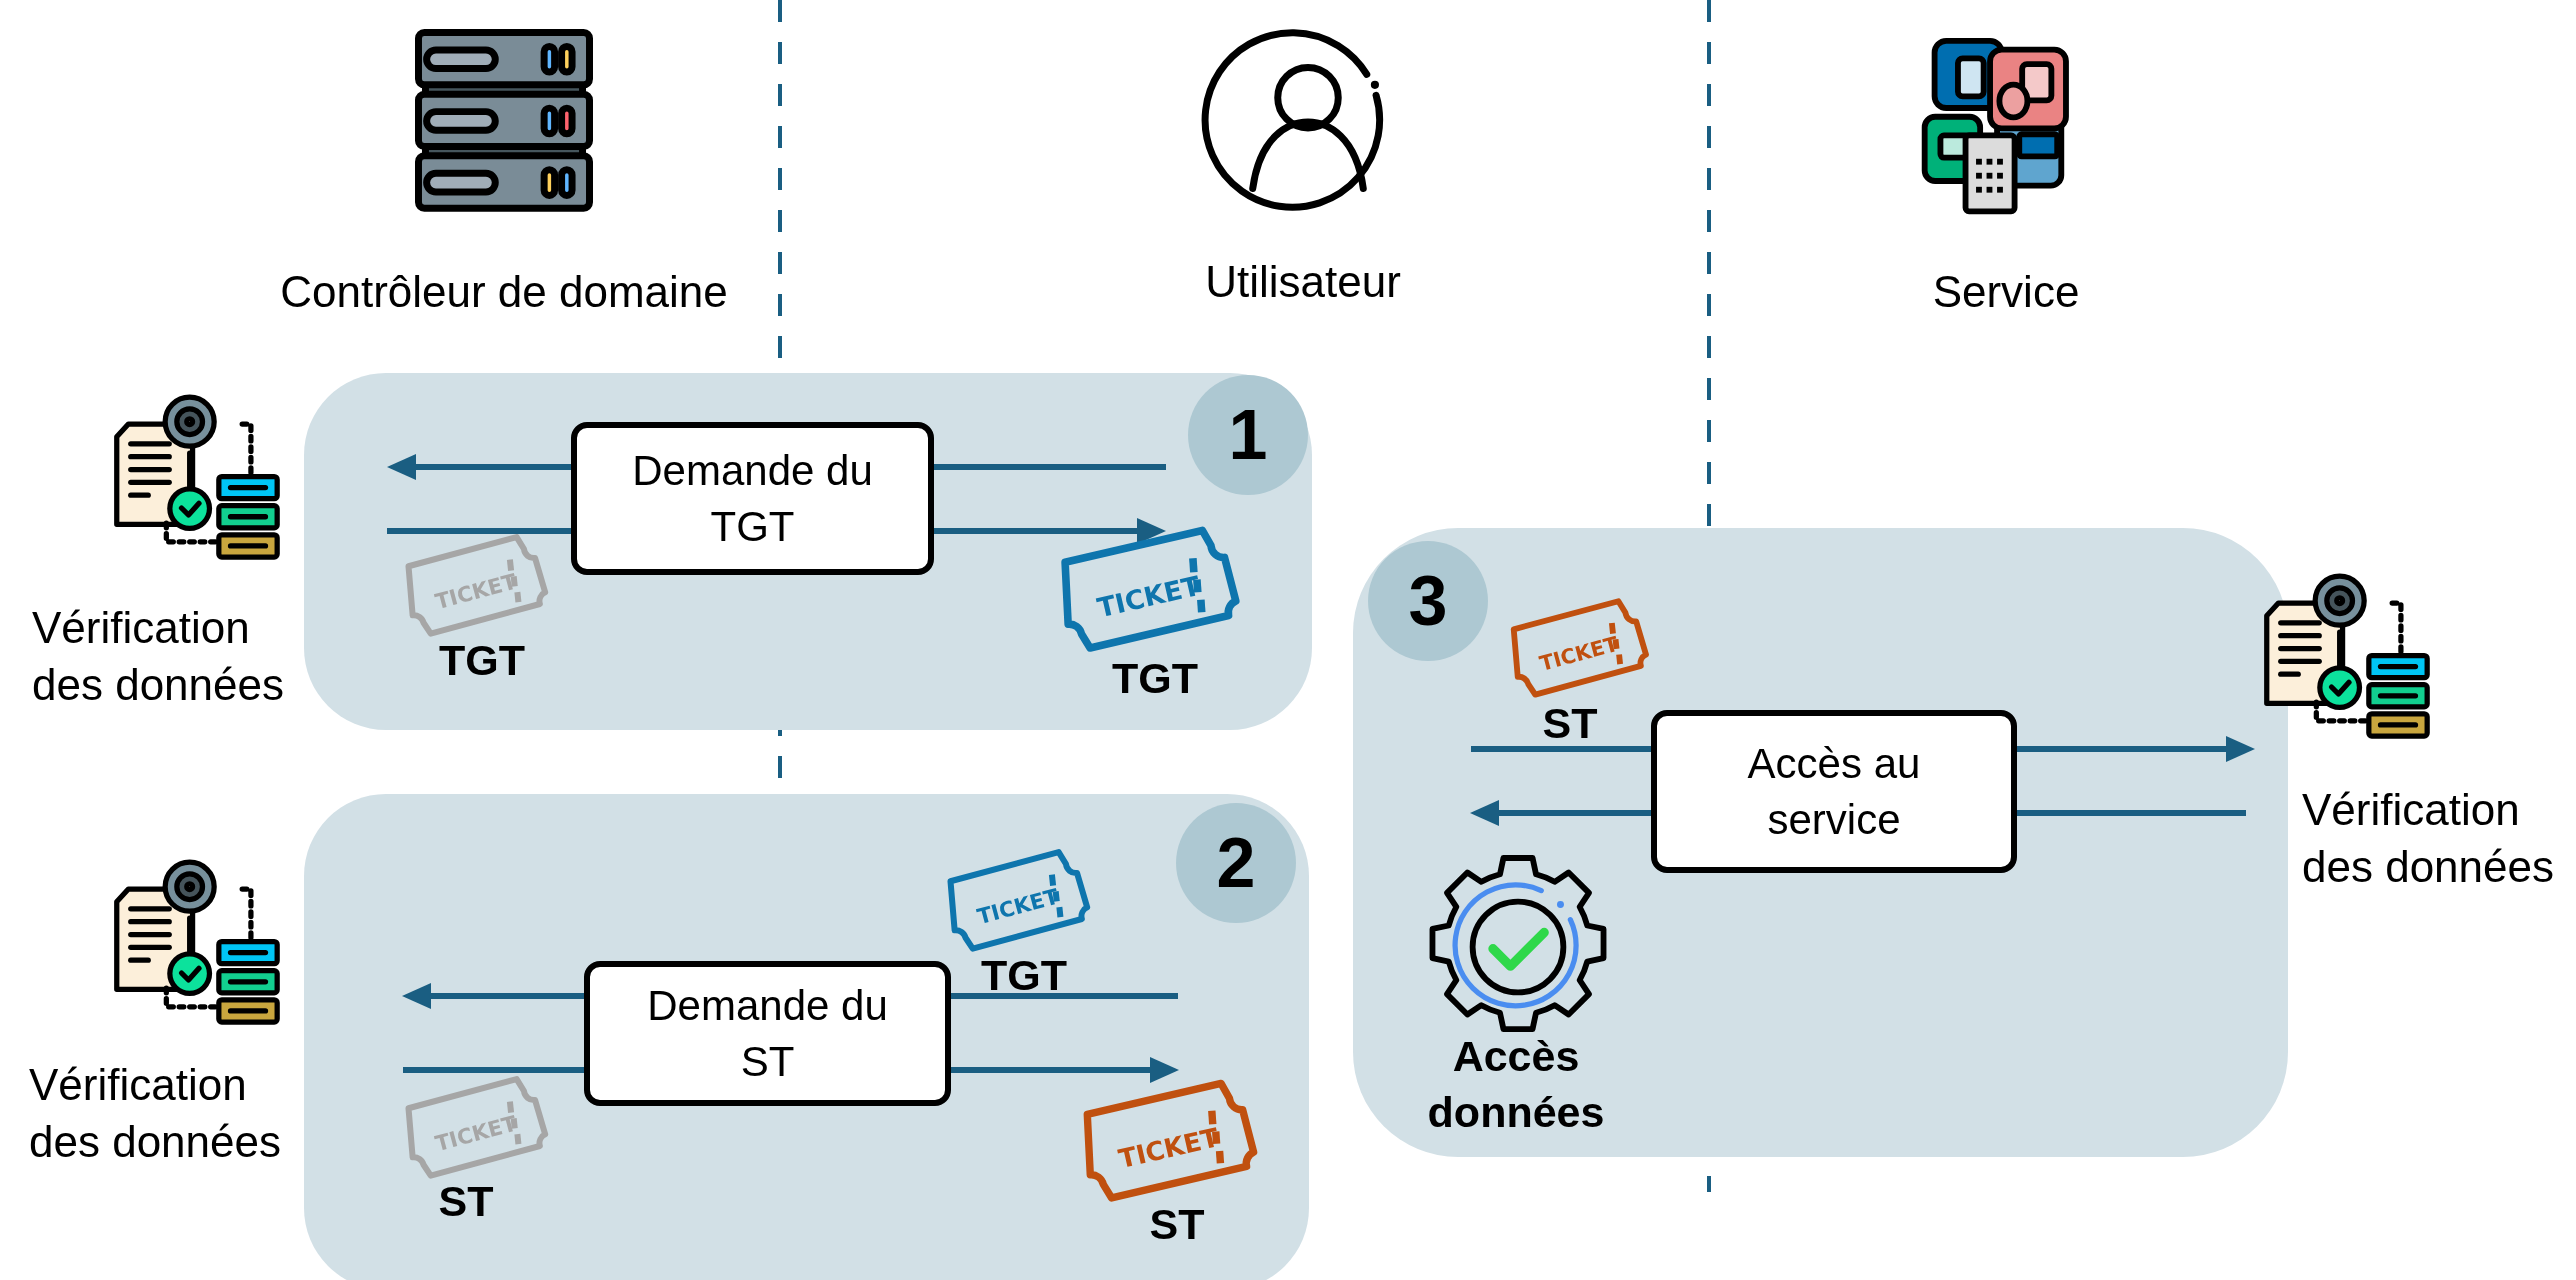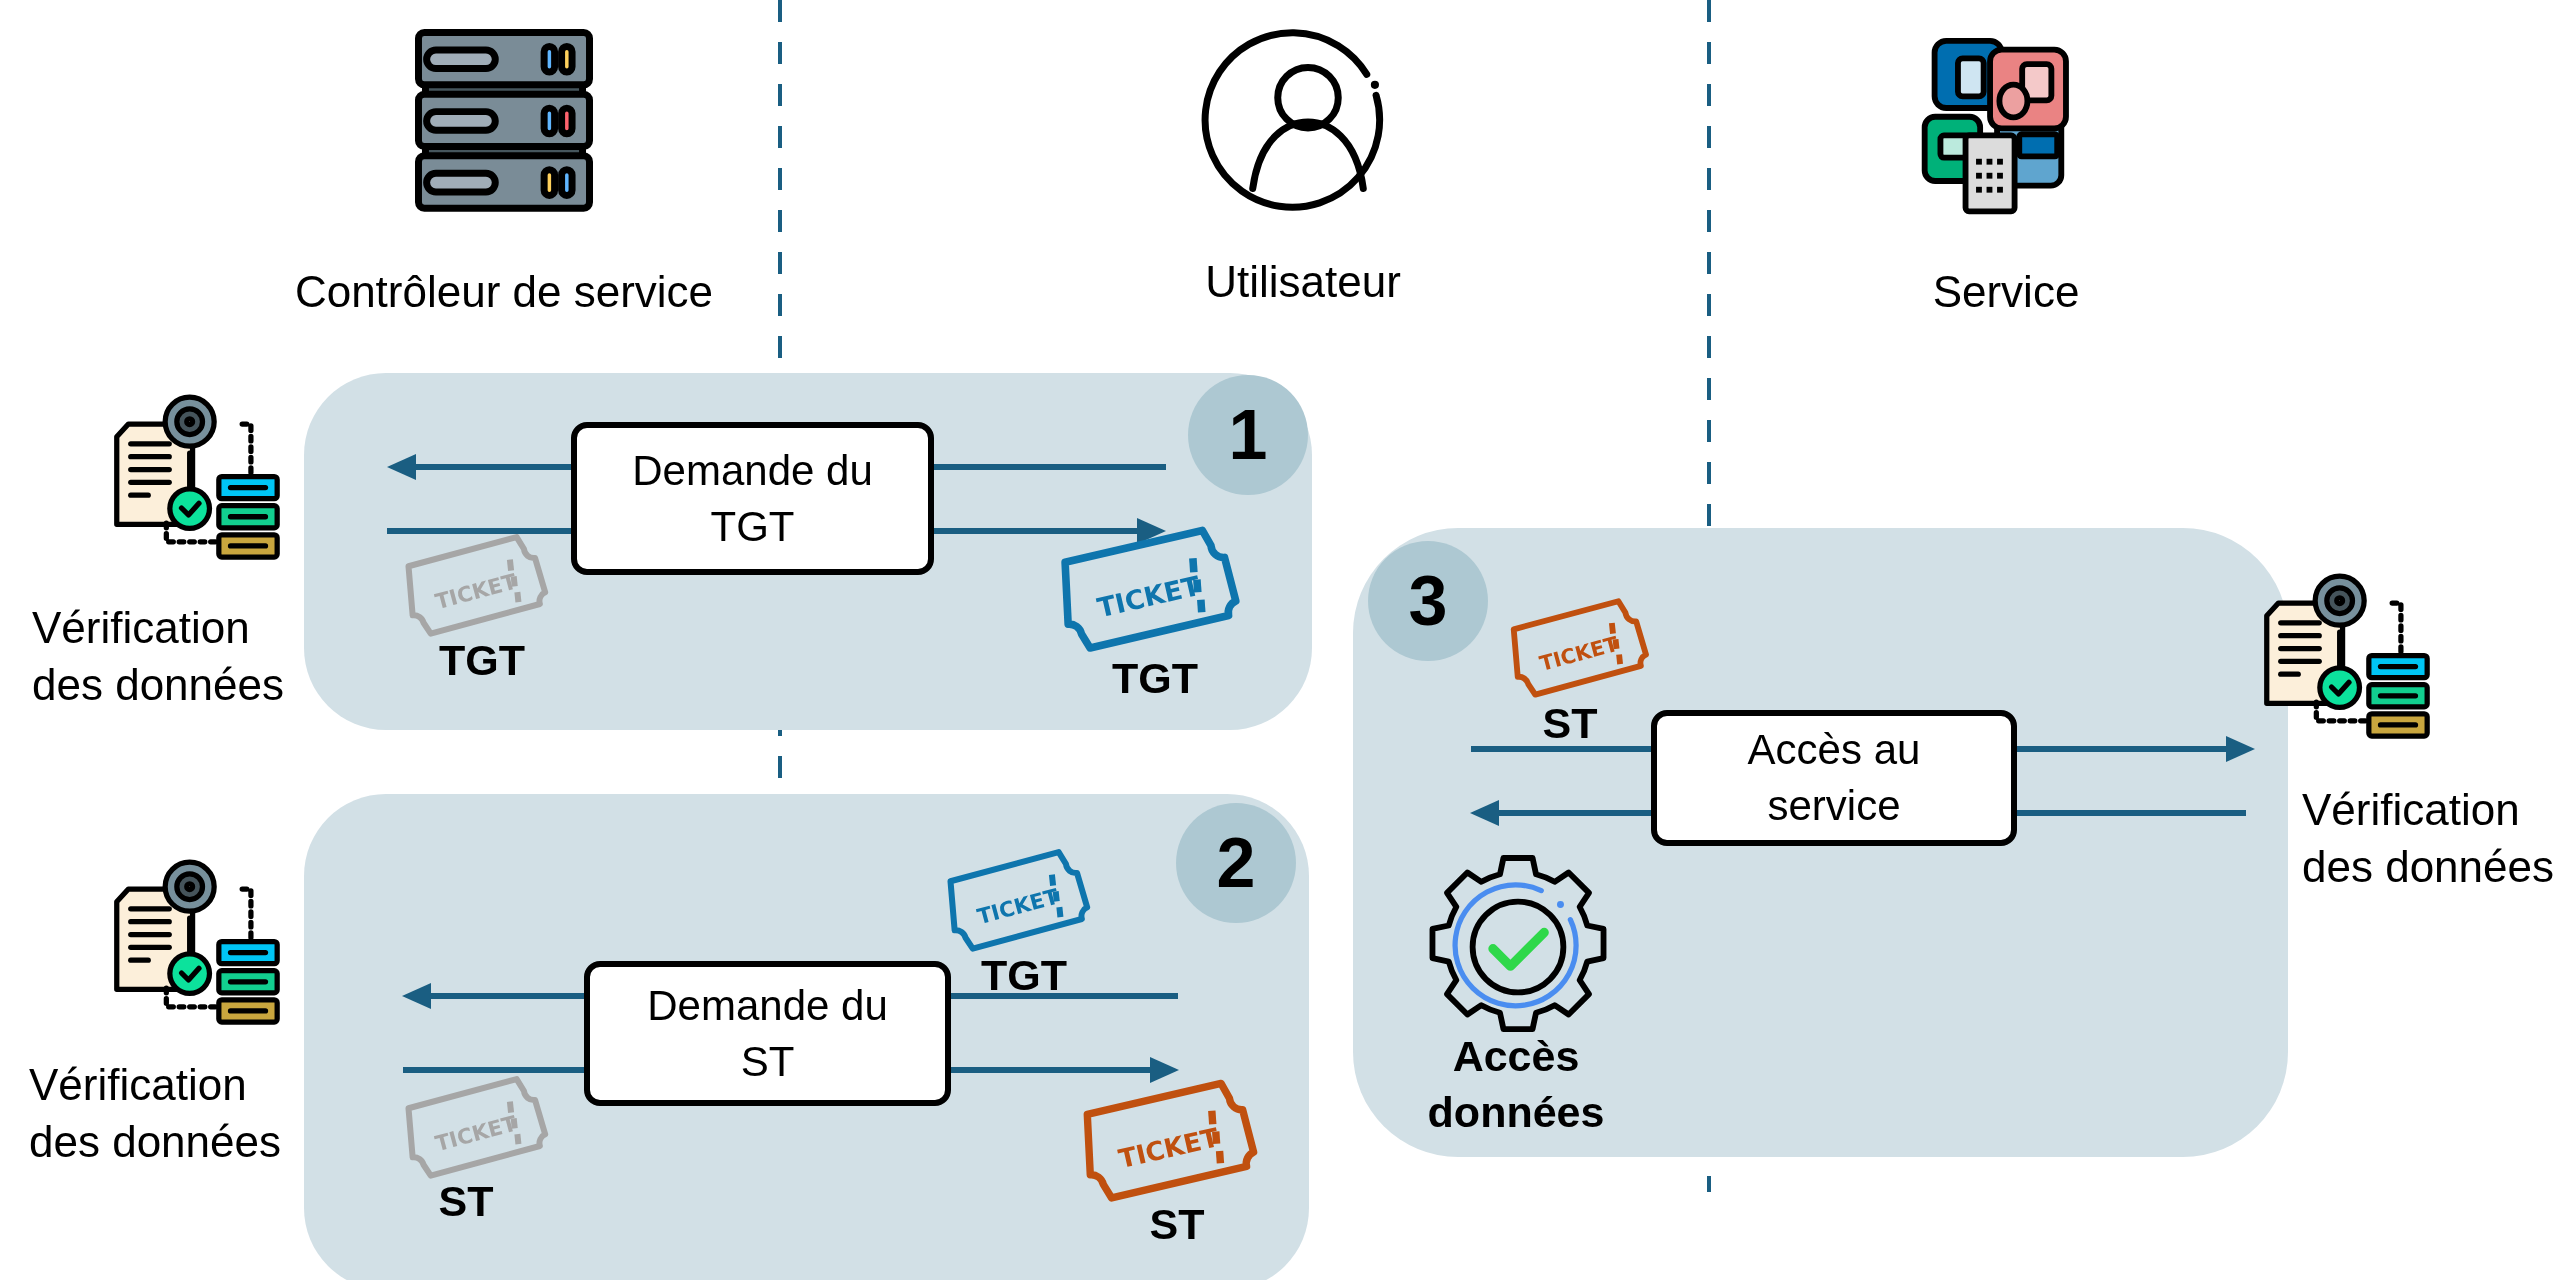--- a/index.html
+++ b/index.html
@@ -37,21 +37,21 @@
     <rect x="20" y="142" width="118" height="32" rx="16" fill="#a0adb8"></rect>
     <rect x="20" y="248" width="118" height="32" rx="16" fill="#a0adb8"></rect>
     <rect x="222" y="30" width="18" height="44" rx="9" fill="#60b6ff"></rect>
     <rect x="252" y="30" width="18" height="44" rx="9" fill="#ffd15c"></rect>
     <rect x="222" y="136" width="18" height="44" rx="9" fill="#60b6ff"></rect>
     <rect x="252" y="136" width="18" height="44" rx="9" fill="#ff636e"></rect>
     <rect x="222" y="242" width="18" height="44" rx="9" fill="#ffd15c"></rect>
     <rect x="252" y="242" width="18" height="44" rx="9" fill="#60b6ff"></rect>
   </g>
 </svg>
-<div class="actor-label" style="left:504px;top:267px;">Contrôleur de service</div>
+<div class="actor-label" style="left:504px;top:267px;">Contrôleur de domaine</div>
 
 <svg style="left:1212px;top:29px;" width="192" height="192" viewBox="0 0 330 330">
   <g fill="none" stroke="#000" stroke-width="12" stroke-linecap="round">
     <path d="M 266 78 A 150 150 0 1 0 282 114"></path>
     <circle cx="165" cy="118" r="52"></circle>
     <path d="M 70 274 C 82 186 130 160 165 160 C 200 160 248 186 260 274"></path>
   </g>
   <circle cx="280" cy="96" r="7" fill="#000"></circle>
 </svg>
 <div class="actor-label" style="left:1303px;top:257px;">Utilisateur</div>
@@ -223,21 +223,21 @@
       <rect x="206" y="48" width="12" height="22"></rect>
       <rect x="210" y="82" width="12" height="20"></rect>
       <rect x="214" y="114" width="12" height="20"></rect>
     </g>
 </svg>
 <div class="ticket-label" style="left:1570px;top:699px;">ST</div>
 
 <div class="arrow right" style="left:1471px;top:746px;width:757px;"></div>
 <div class="arrow left" style="left:1497px;top:810px;width:749px;"></div>
 
-<div class="msgbox" style="left:1651px;top:710px;width:366px;height:136px;">
+<div class="msgbox" style="left:1651px;top:710px;width:366px;height:163px;">
   <div>
       <div>Accès au</div>
       <div>service</div>
     </div>
 </div>
 
 <svg style="left:1422px;top:851px;" width="192" height="192" viewBox="0 0 330 330">
   <g fill="none" stroke="#000" stroke-width="10" stroke-linejoin="round">
     <path d="M140 12 h50 l6 28 a130 130 0 0 1 32 13 l24 -16 l35 35 l-16 24 a130 130 0 0 1 13 32 l28 6 v50 l-28 6 a130 130 0 0 1 -13 32 l16 24 l-35 35 l-24 -16 a130 130 0 0 1 -32 13 l-6 28 h-50 l-6 -28 a130 130 0 0 1 -32 -13 l-24 16 l-35 -35 l16 -24 a130 130 0 0 1 -13 -32 l-28 -6 v-50 l28 -6 a130 130 0 0 1 13 -32 l-16 -24 l35 -35 l24 16 a130 130 0 0 1 32 -13 z"></path>
     <circle cx="165" cy="165" r="78"></circle>

